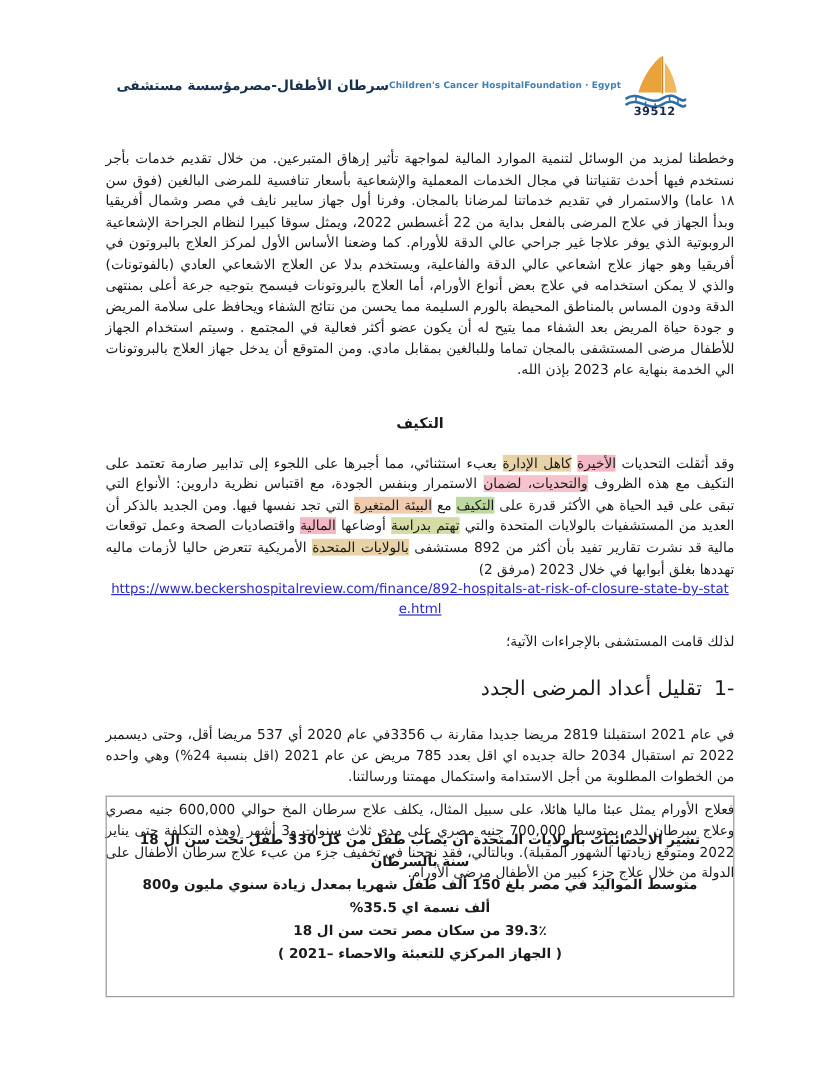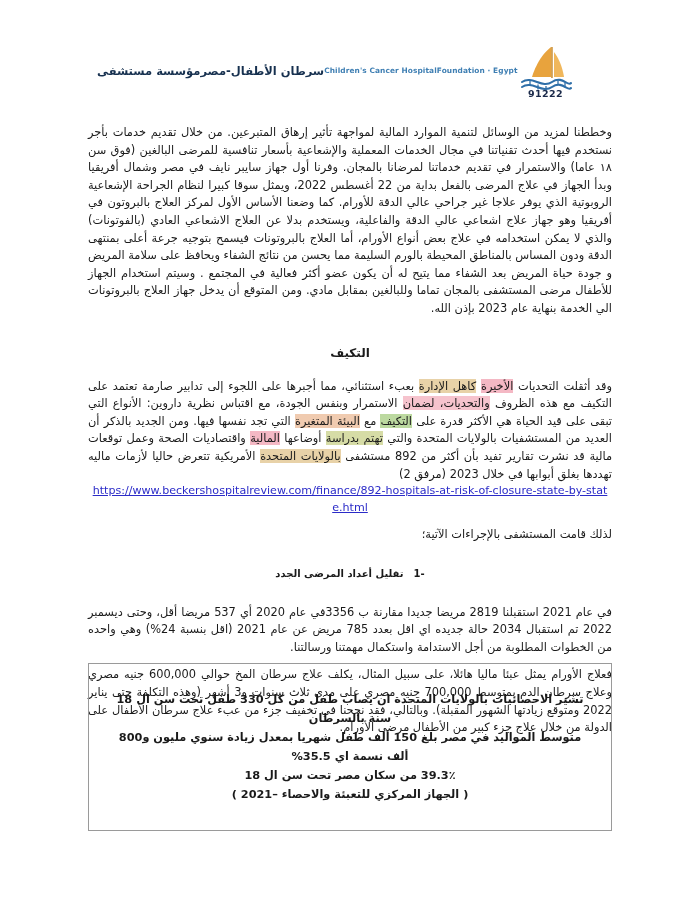--- a/index.html
+++ b/index.html
@@ -123,24 +123,23 @@
     color: #2b2bc8;
     word-break: break-all;
   }
   .url-line a {
     color: #2b2bc8;
     text-decoration: underline;
   }
 
   .list-line {
     margin: 0;
-    font-size: 10px;
-    font-weight: 700;
+    font-size: 17px;
+    font-weight: 400;
     line-height: 18px;
-    text-align: center;
     direction: rtl;
   }
   .list-num {
     display: inline-block;
     margin-left: 10px;
   }
 
   .lead-line {
     margin: 0;
     font-size: 11.4px;
@@ -185,21 +184,21 @@
         <rect x="33.2" y="3" width="1.5" height="31" fill="#c98b2b"></rect>
 
         <path d="M4 38 C14 31, 24 45, 34 38 C44 31, 50 43, 53 39" fill="none" stroke="#2f6fa8" stroke-width="2.1" stroke-linecap="round"></path>
         <path d="M4 43 C14 36, 24 50, 34 43 C44 36, 50 48, 53 44" fill="none" stroke="#2f6fa8" stroke-width="2.1" stroke-linecap="round"></path>
         <line x1="12" y1="36.4" x2="12" y2="41.4" stroke="#2f6fa8" stroke-width="1.3"></line>
         <line x1="20" y1="40.6" x2="20" y2="45.6" stroke="#2f6fa8" stroke-width="1.3"></line>
         <line x1="28" y1="42.1" x2="28" y2="47.1" stroke="#2f6fa8" stroke-width="1.3"></line>
         <line x1="40" y1="35.2" x2="40" y2="40.2" stroke="#2f6fa8" stroke-width="1.3"></line>
         <line x1="47" y1="38.4" x2="47" y2="43.4" stroke="#2f6fa8" stroke-width="1.3"></line>
       </svg>
-      <div class="logo-number">91222</div>
+      <div class="logo-number">39512</div>
     </div>
 
     <div class="logo-words">
       <div class="logo-ar">مؤسسة مستشفى</div>
       <div class="logo-ar">سرطان الأطفال-مصر</div>
       <div class="logo-en">Children's Cancer Hospital</div>
       <div class="logo-en">Foundation · Egypt</div>
     </div>
   </div>
 

